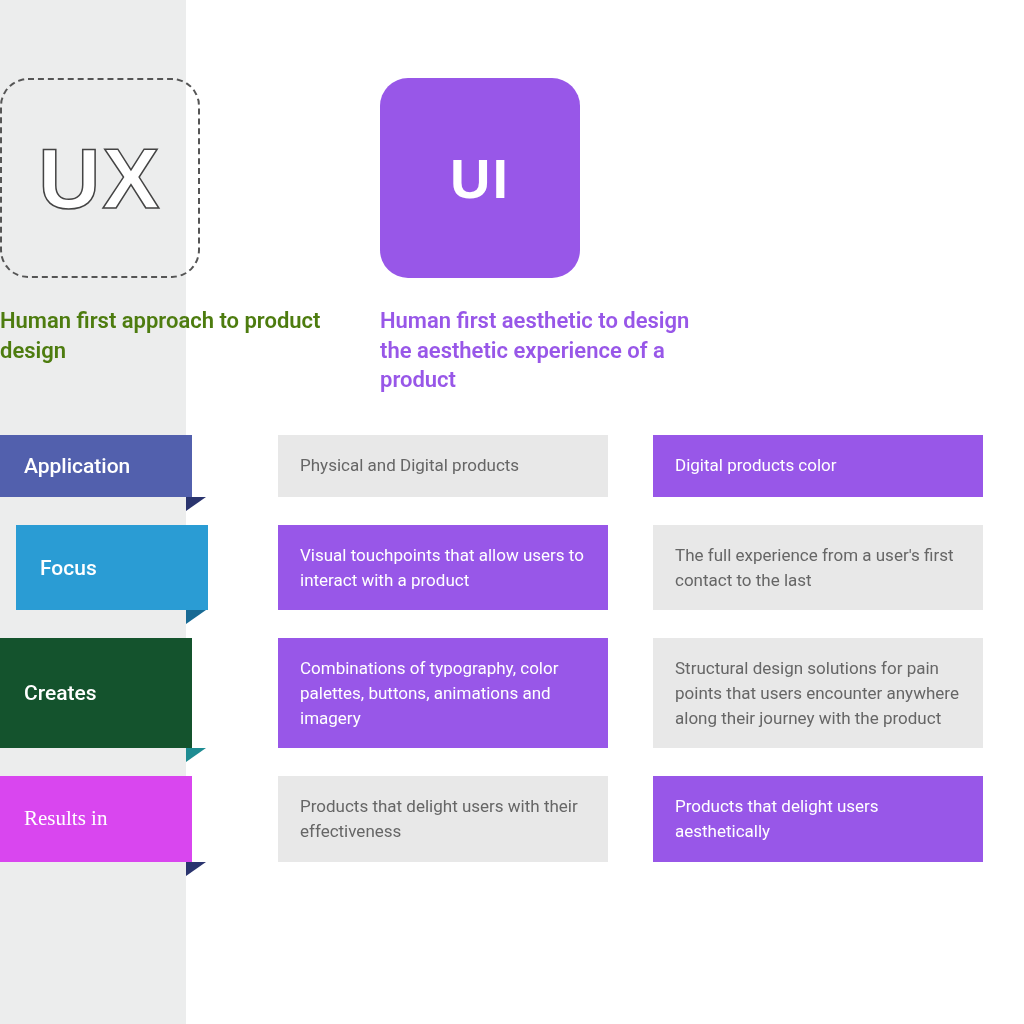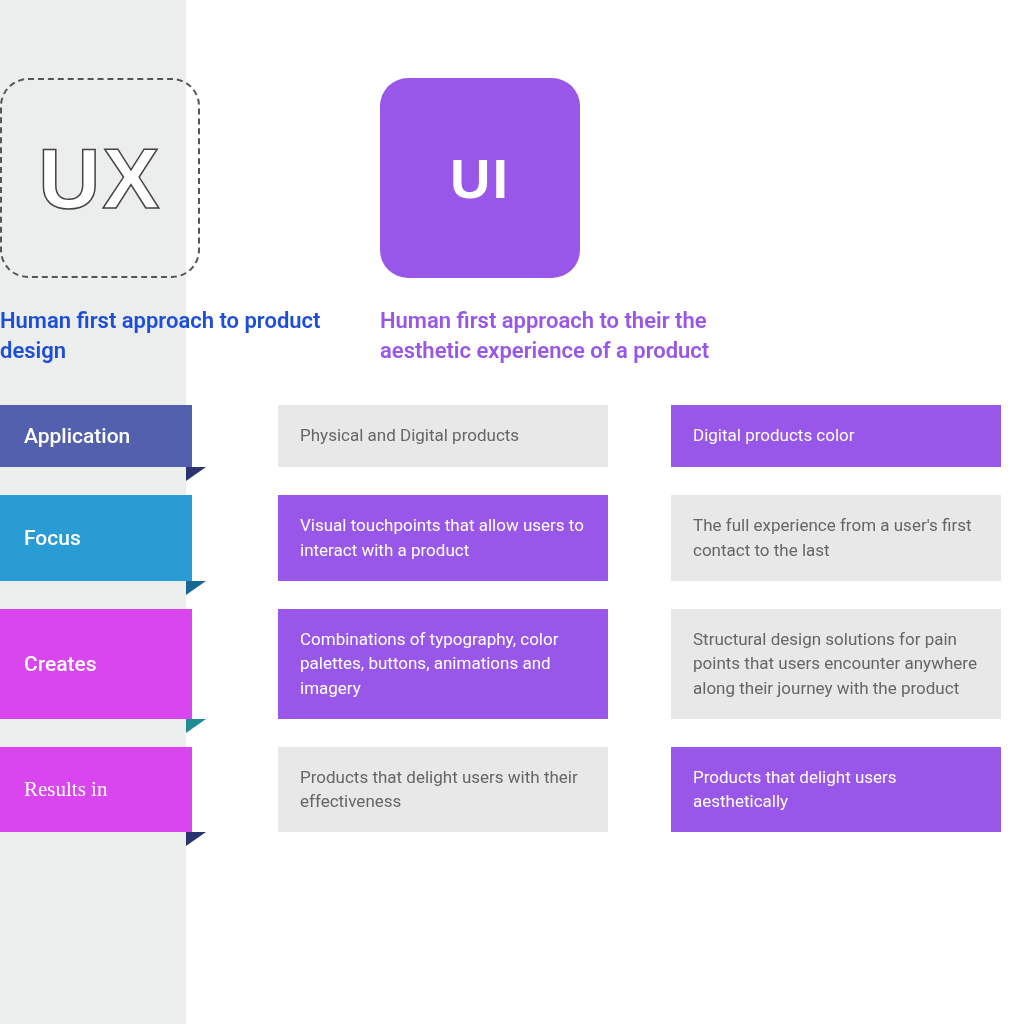--- a/index.html
+++ b/index.html
@@ -65,21 +65,21 @@
     font-weight: 700;
     color: #fff;
     letter-spacing: 2px;
     font-family: Arial, sans-serif;
   }
   .subtitle {
     font-size: 22px;
     font-weight: 600;
     line-height: 1.35;
   }
-  .subtitle.ux { color: #1d4ed8; }
+  .subtitle.ux { color: #4d7c0f; }
   .subtitle.ui { color: #9857e8; }
 
   .data-row {
     display: flex;
     align-items: stretch;
     margin-bottom: 28px;
     min-height: 62px;
   }
   .row-label-wrap {
     position: relative;
@@ -101,29 +101,29 @@
   }
   .ribbon-fold {
     position: absolute;
     left: 186px;
     bottom: -14px;
     width: 0; height: 0;
     border-left: 0px solid transparent;
     border-right: 20px solid transparent;
   }
   .label-0 { background: #5260ad; } .fold-0 { border-top: 14px solid #2a346e; }
-  .label-1 { background: #2a9cd4; } .fold-1 { border-top: 14px solid #186a94; }
-  .label-2 { background: #d946ef; } .fold-2 { border-top: 14px solid #1e8c92; }
+  .label-1 { background: #2a9cd4; margin-left: 16px; } .fold-1 { border-top: 14px solid #186a94; }
+  .label-2 { background: #14532d; } .fold-2 { border-top: 14px solid #1e8c92; }
   .label-3 { background: #d946ef; font-family: Liberation Serif, serif; } .fold-3 { border-top: 14px solid #2a346e; }
 
   .row-cells {
     display: flex;
     flex: 1;
     padding-left: 72px;
-    gap: 63px;
+    gap: 45px;
   }
   .cell {
     width: 330px;
     padding: 18px 22px;
     font-size: 17px;
     line-height: 1.45;
   }
   .cell.ux {
     background: #e8e8e8;
     color: #666;
@@ -144,21 +144,21 @@
     <div class="col-header">
       <div class="ux-box">
         <span class="ux-text">UX</span>
       </div>
       <div class="subtitle ux">Human first approach to product design</div>
     </div>
     <div class="col-header">
       <div class="ui-box">
         <span class="ui-text">UI</span>
       </div>
-      <div class="subtitle ui">Human first approach to their the aesthetic experience of a product</div>
+      <div class="subtitle ui">Human first aesthetic to design the aesthetic experience of a product</div>
     </div>
   </div>
 
   <div class="data-row">
     <div class="row-label-wrap">
       <div class="row-label label-0">Application</div>
       <div class="ribbon-fold fold-0"></div>
     </div>
     <div class="row-cells">
       <div class="cell ux">Physical and Digital products</div>

